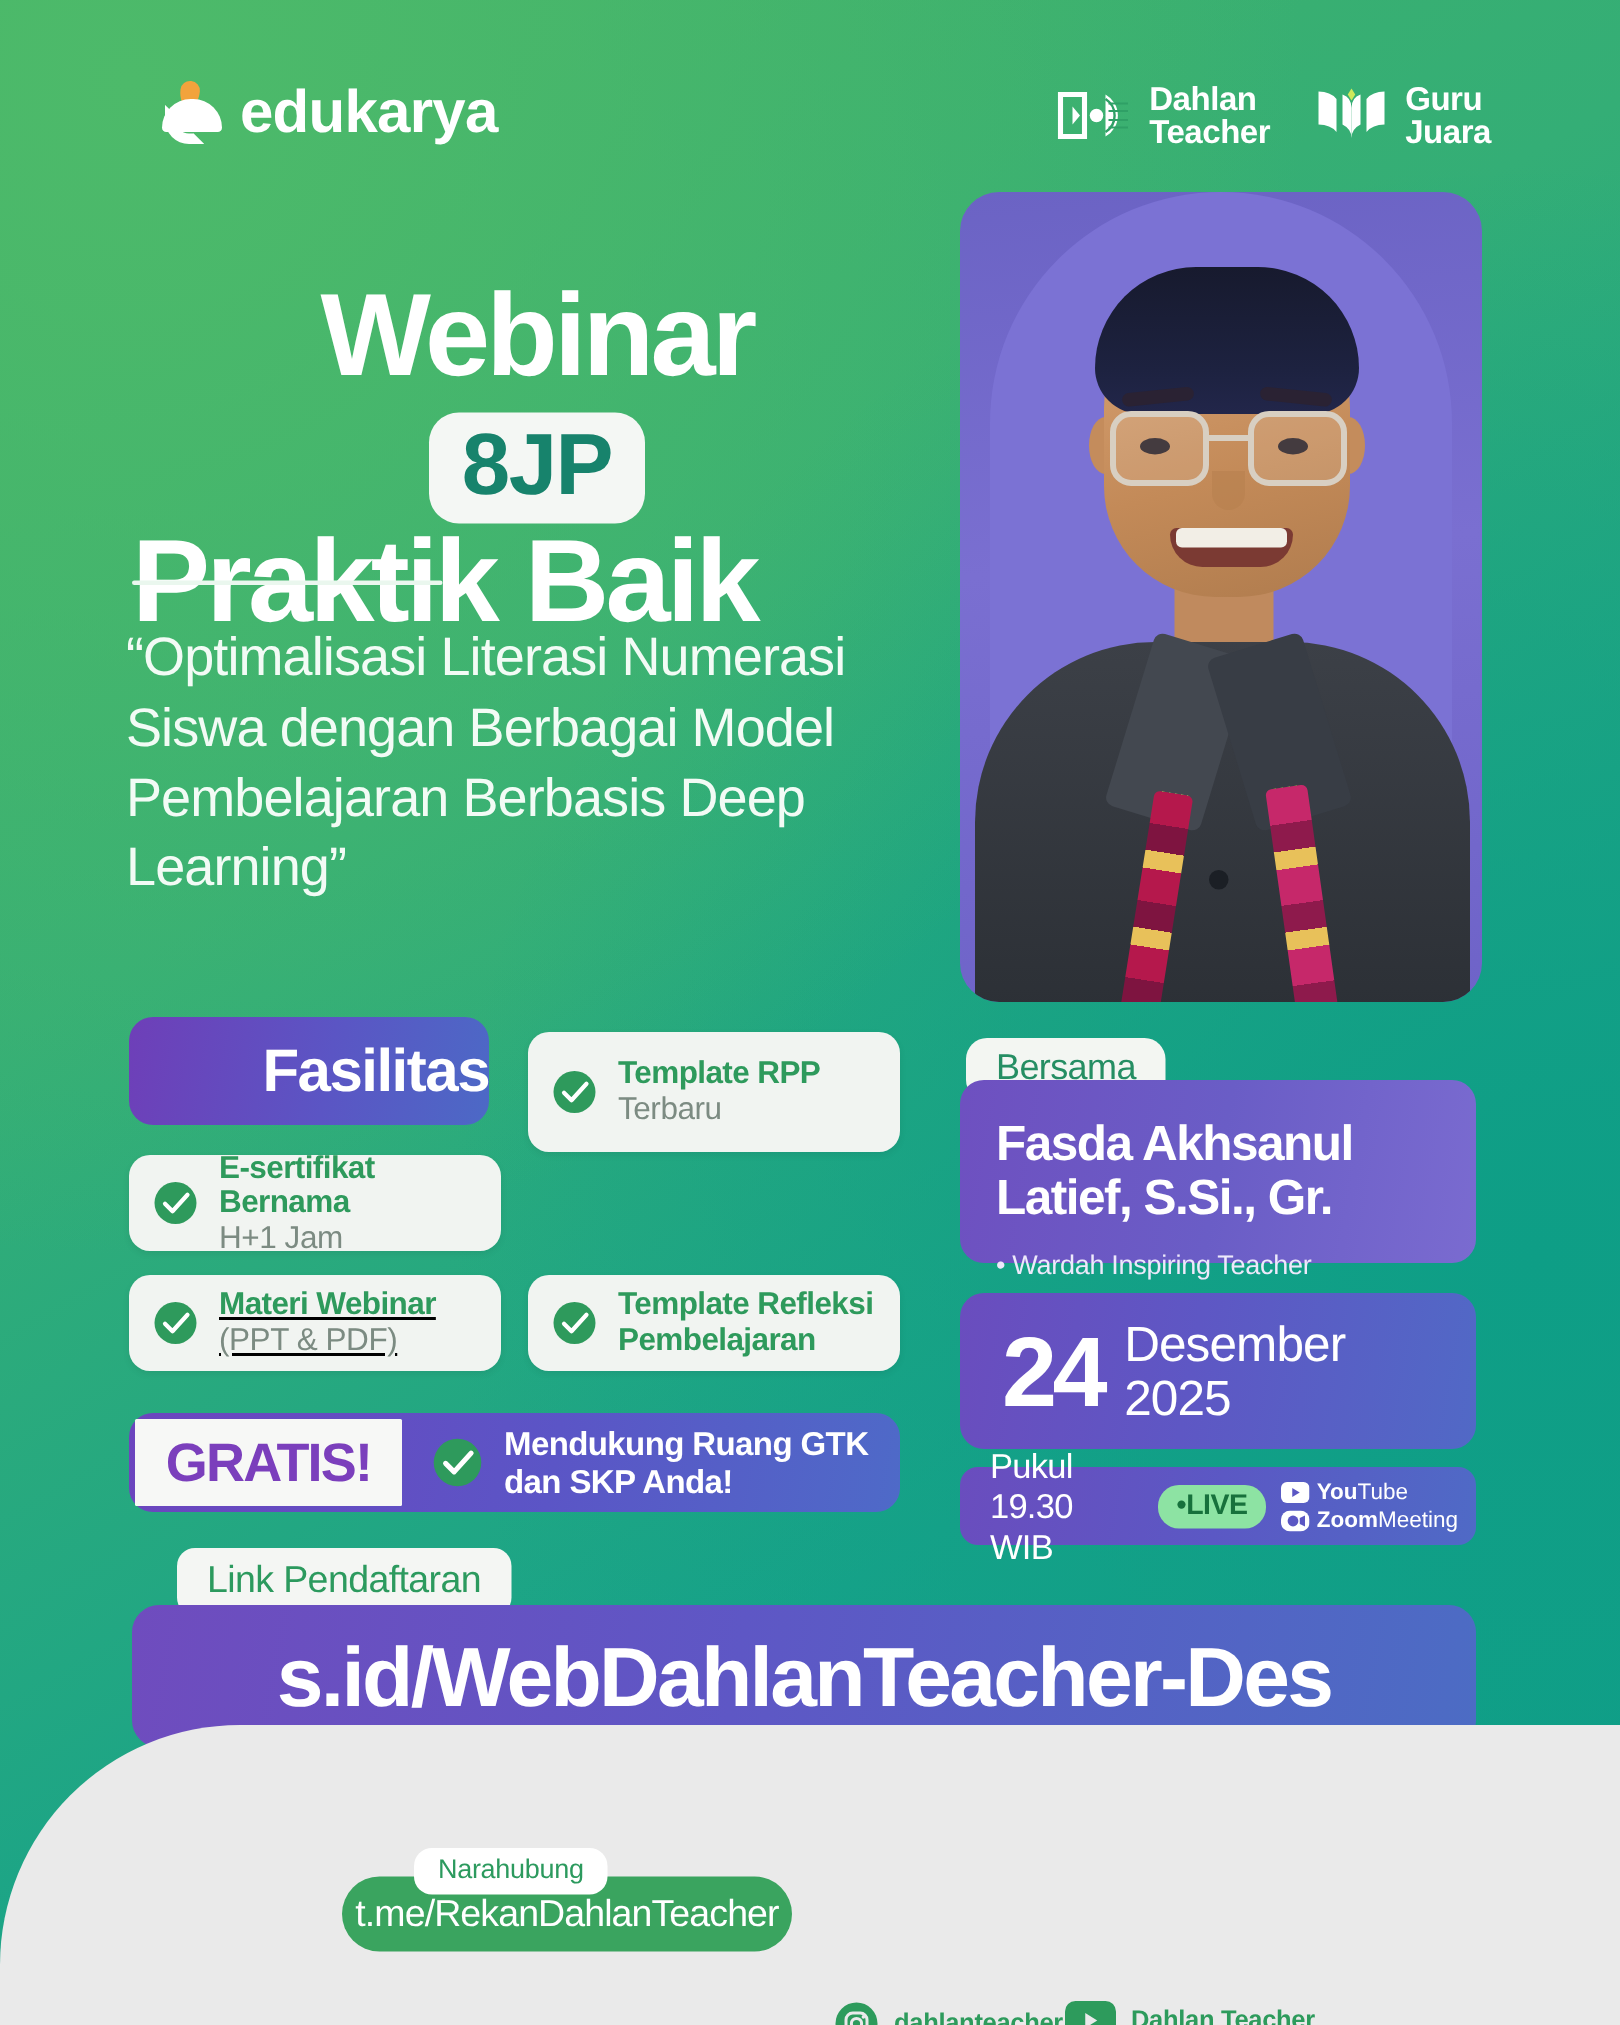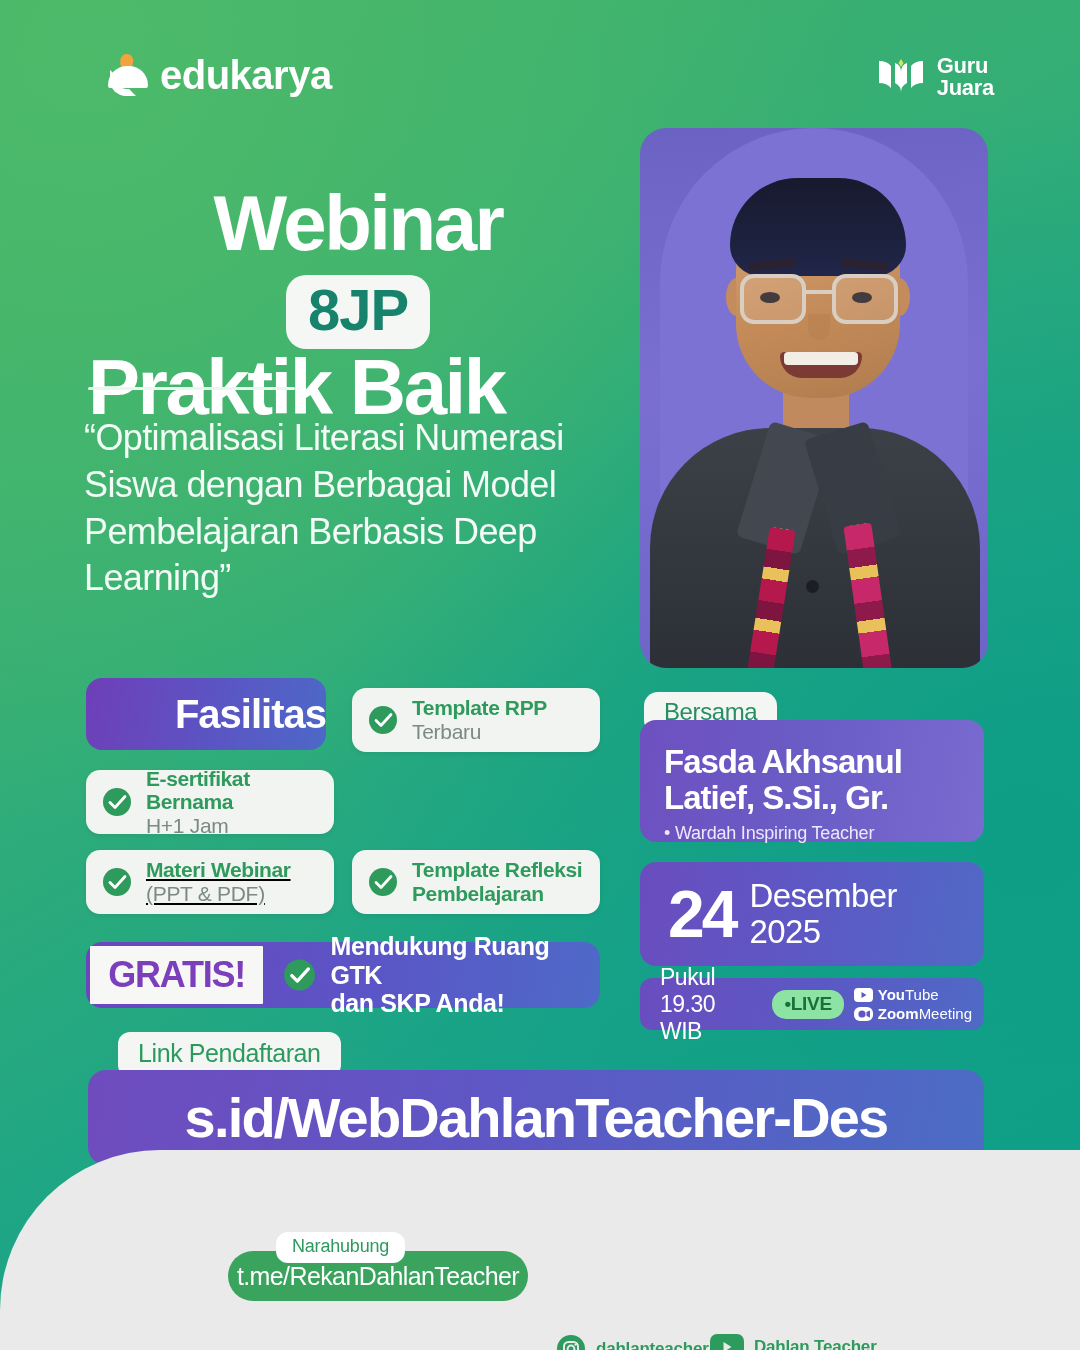--- a/index.html
+++ b/index.html
@@ -167,21 +167,21 @@
   .fcard {
     position: absolute; background: #F1F4F1; border-radius: 14px;
     display: flex; align-items: center; gap: 14px; padding: 0 16px;
     box-shadow: 0 2px 5px rgba(0,0,0,0.07);
   }
   .fcard .tick { flex: 0 0 auto; }
   .fcard .ftxt { line-height: 1.12; }
   .ftitle { color: #2E9A5C; font-size: 21px; font-weight: 800; letter-spacing: -0.4px; }
   .fsub   { color: #7C8B82; font-size: 21px; font-weight: 400; letter-spacing: -0.3px; }
 
-  .fc1 { left: 352px; top: 688px; width: 248px; height: 64px; }
+  .fc1 { left: 352px; top: 688px; width: 248px; height: 80px; }
   .fc2 { left: 86px;  top: 770px; width: 248px; height: 64px; }
   .fc3 { left: 352px; top: 770px; width: 248px; height: 64px; }
   .fc4 { left: 86px;  top: 850px; width: 248px; height: 64px; text-decoration: underline; }
   .fc5 { left: 352px; top: 850px; width: 248px; height: 64px; }
 
   
   .gratis-row {
     position: absolute; left: 86px; top: 942px; width: 514px; height: 66px;
     background: linear-gradient(100deg,#6C45BE 0%, #5B55C6 55%, #4E6AC8 100%);
     border-radius: 16px; display: flex; align-items: center;
@@ -190,38 +190,38 @@
     margin-left: 4px; background: #F7F8F6; height: 58px; width: 178px;
     border-radius: 1px; display: flex; align-items: center; justify-content: center;
   }
   .gratis-pill span {
     color: #7B3FBC; font-size: 36px; font-weight: 800; letter-spacing: -1.2px;
   }
   .gratis-note {
     margin-left: 20px; display: flex; align-items: center; gap: 14px;
   }
   .gratis-note .gtxt {
-    color: #fff; font-size: 25px; font-weight: 800; line-height: 1.14; letter-spacing: -0.4px;
+    color: #fff; font-size: 22px; font-weight: 800; line-height: 1.14; letter-spacing: -0.4px;
   }
 
   
   .bersama-badge {
     position: absolute; left: 644px; top: 692px;
     background: #F3F6F2; border-radius: 14px; padding: 6px 20px 8px;
   }
   .bersama-badge span { color: #258E63; font-size: 24px; letter-spacing: -0.4px; }
   .speaker-card {
     position: absolute; left: 640px; top: 720px; width: 344px; height: 122px;
     background: linear-gradient(100deg,#6E50C0 0%,#6A5DC6 50%,#7A6BD0 100%);
     border-radius: 16px; padding: 24px 24px 0 24px;
   }
   .speaker-name {
     color: #fff; font-size: 33px; font-weight: 800; line-height: 1.10; letter-spacing: -1px;
   }
-  .speaker-sub { color: #EDE9FB; font-size: 18px; margin-top: 6px; letter-spacing: -0.2px; }
+  .speaker-sub { color: #EDE9FB; font-size: 18px; margin-top: 16px; letter-spacing: -0.2px; }
 
   .date-card {
     position: absolute; left: 640px; top: 862px; width: 344px; height: 104px;
     background: linear-gradient(100deg,#6A4DBE 0%,#5E57C4 45%,#5169C6 100%);
     border-radius: 16px; display: flex; align-items: center; padding-left: 28px; gap: 14px;
   }
   .date-day { color: #fff; font-size: 66px; font-weight: 800; letter-spacing: -3px; line-height: 1; }
   .date-my { color: #fff; font-size: 33px; font-weight: 400; line-height: 1.08; letter-spacing: -0.6px; }
 
   .time-card {
@@ -285,20 +285,34 @@
   <div class="brand">
     <div class="brand-mark">
       <div class="leaf"></div>
         <div class="dome"></div>
         <div class="cup"></div>
     </div>
     <div class="brand-name">edukarya</div>
   </div>
 
   <div class="partner-logos">
+    <div class="plogo">
+      <svg class="glyph" viewBox="0 0 52 40">
+        <path d="M3 6 h16 v28 H3 z" fill="none" stroke="#fff" stroke-width="3.4"></path>
+        <path d="M11 14 l5 6 l-5 6 z" fill="#fff"></path>
+        <circle cx="27" cy="20" r="4.5" fill="#fff"></circle>
+        <path d="M33 6 a16 16 0 0 1 0 28 z" fill="#fff"></path>
+        <path d="M33 9 a13 13 0 0 1 0 22" fill="none" stroke="#2FA066" stroke-width="1.6"></path>
+        <path d="M35 12 h13 M35 17 h13 M35 23 h13 M35 28 h13" stroke="#2FA066" stroke-width="1.4"></path>
+      </svg>
+      <div class="ptext">
+        <div>Dahlan</div>
+        <div>Teacher</div>
+      </div>
+    </div>
     <div class="plogo">
       <svg class="glyph" viewBox="0 0 52 40">
         <path d="M4 4 q8 0 12 5 v22 q-4 -5 -12 -5 z" fill="#fff"></path>
         <path d="M48 4 q-8 0 -12 5 v22 q4 -5 12 -5 z" fill="#fff"></path>
         <path d="M20 6 q6 2 6 9 v20 q0 -6 -6 -9 z" fill="#fff"></path>
         <path d="M32 6 q-6 2 -6 9 v20 q0 -6 6 -9 z" fill="#fff"></path>
         <path d="M26 2 l2.5 4 -2.5 4 -2.5 -4 z" fill="#CFE85C"></path>
       </svg>
       <div class="ptext">
         <div>Guru</div>

